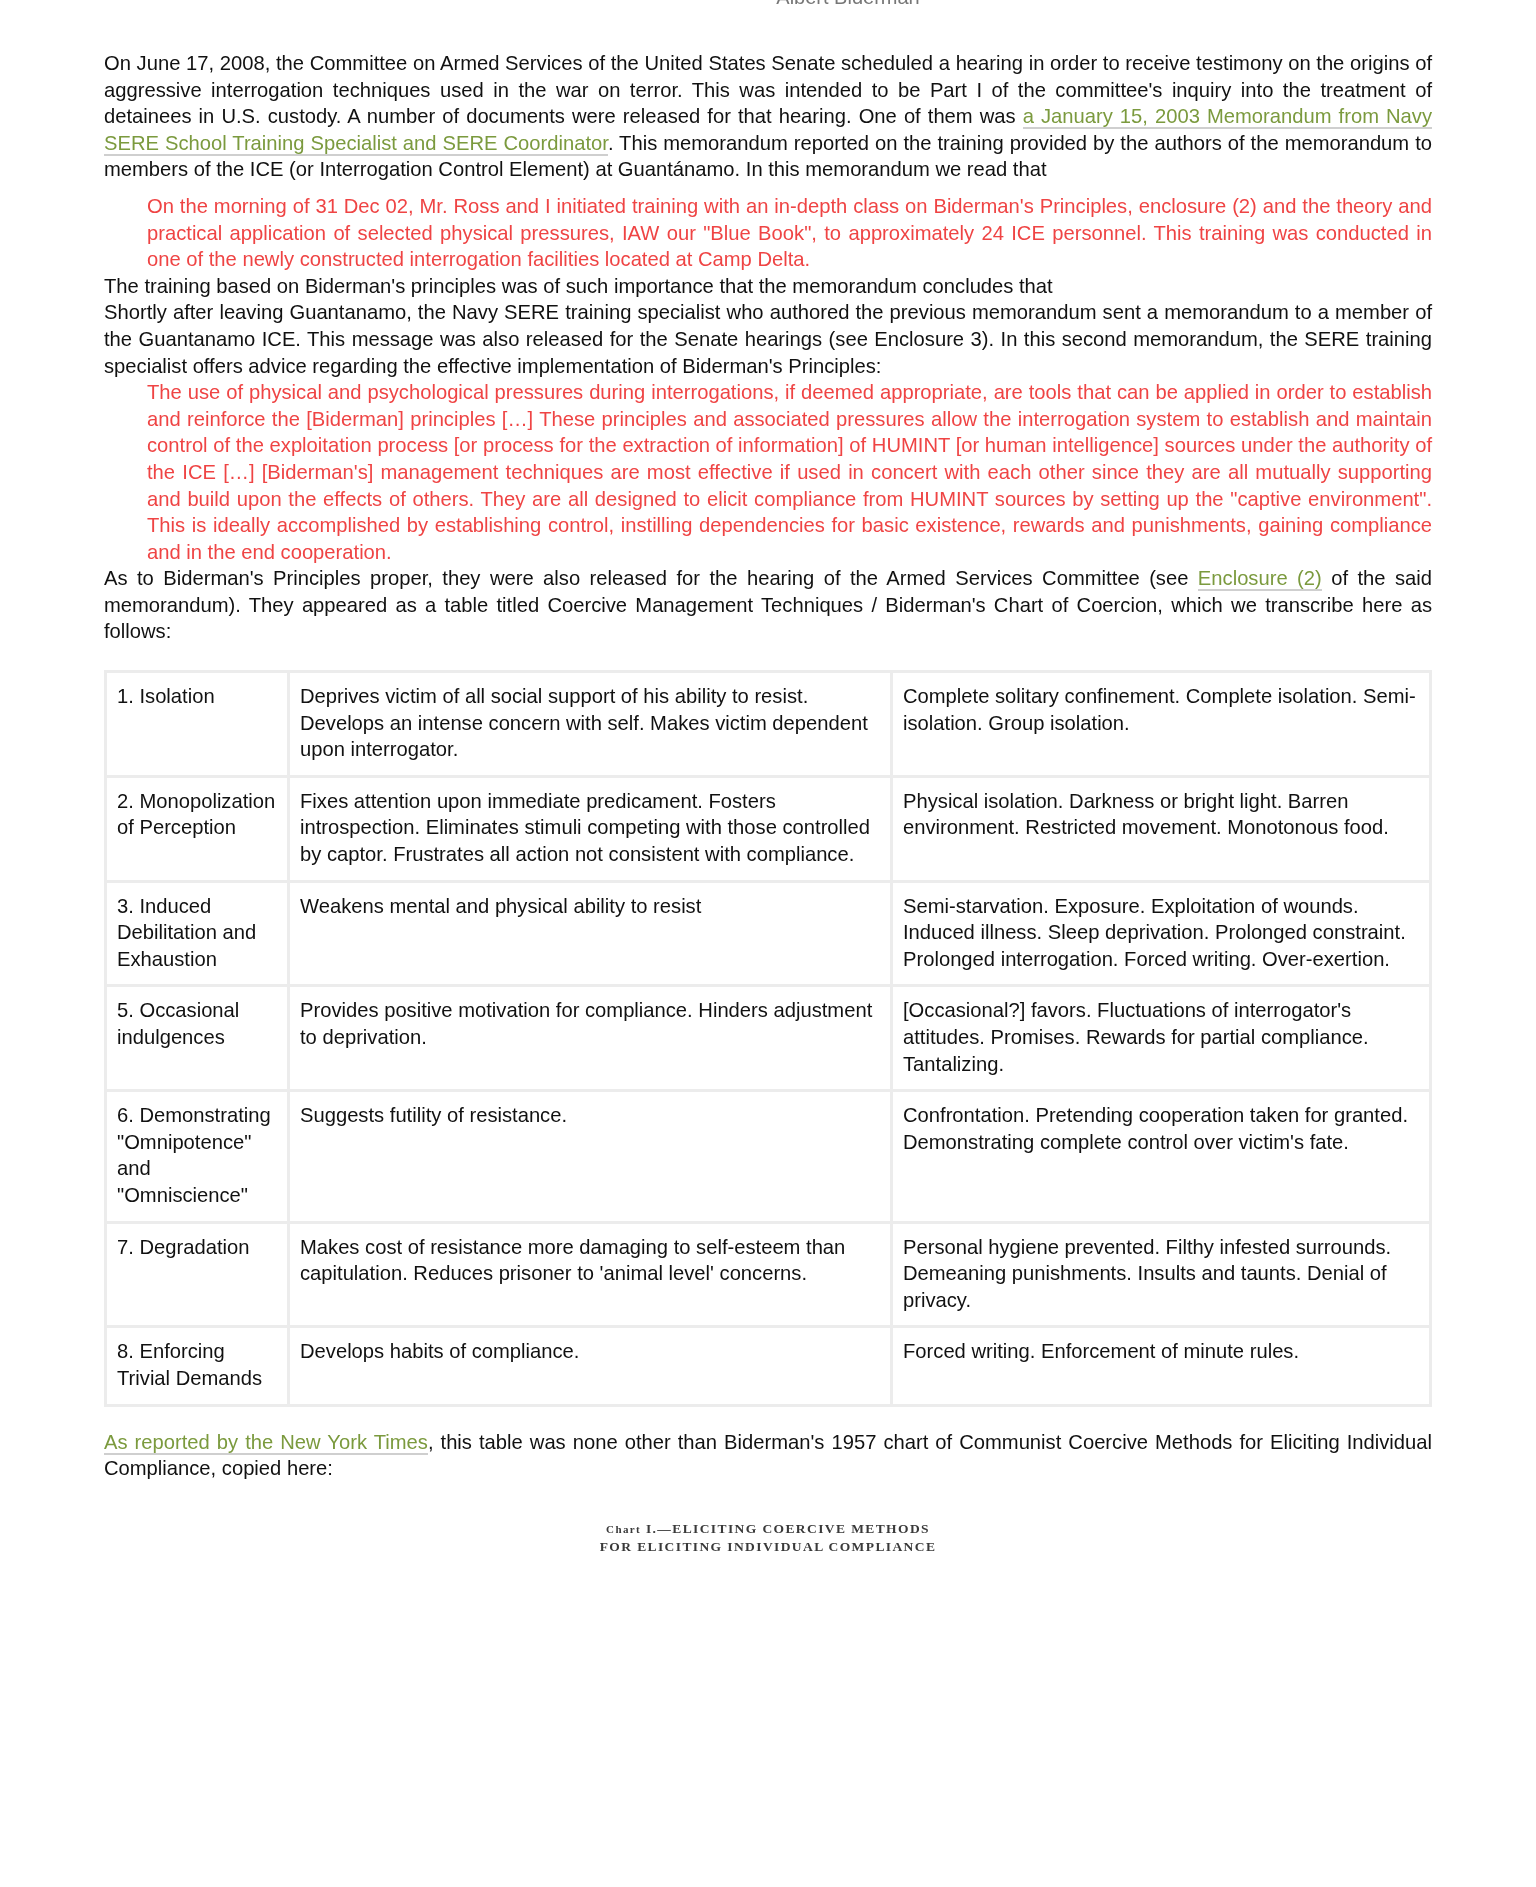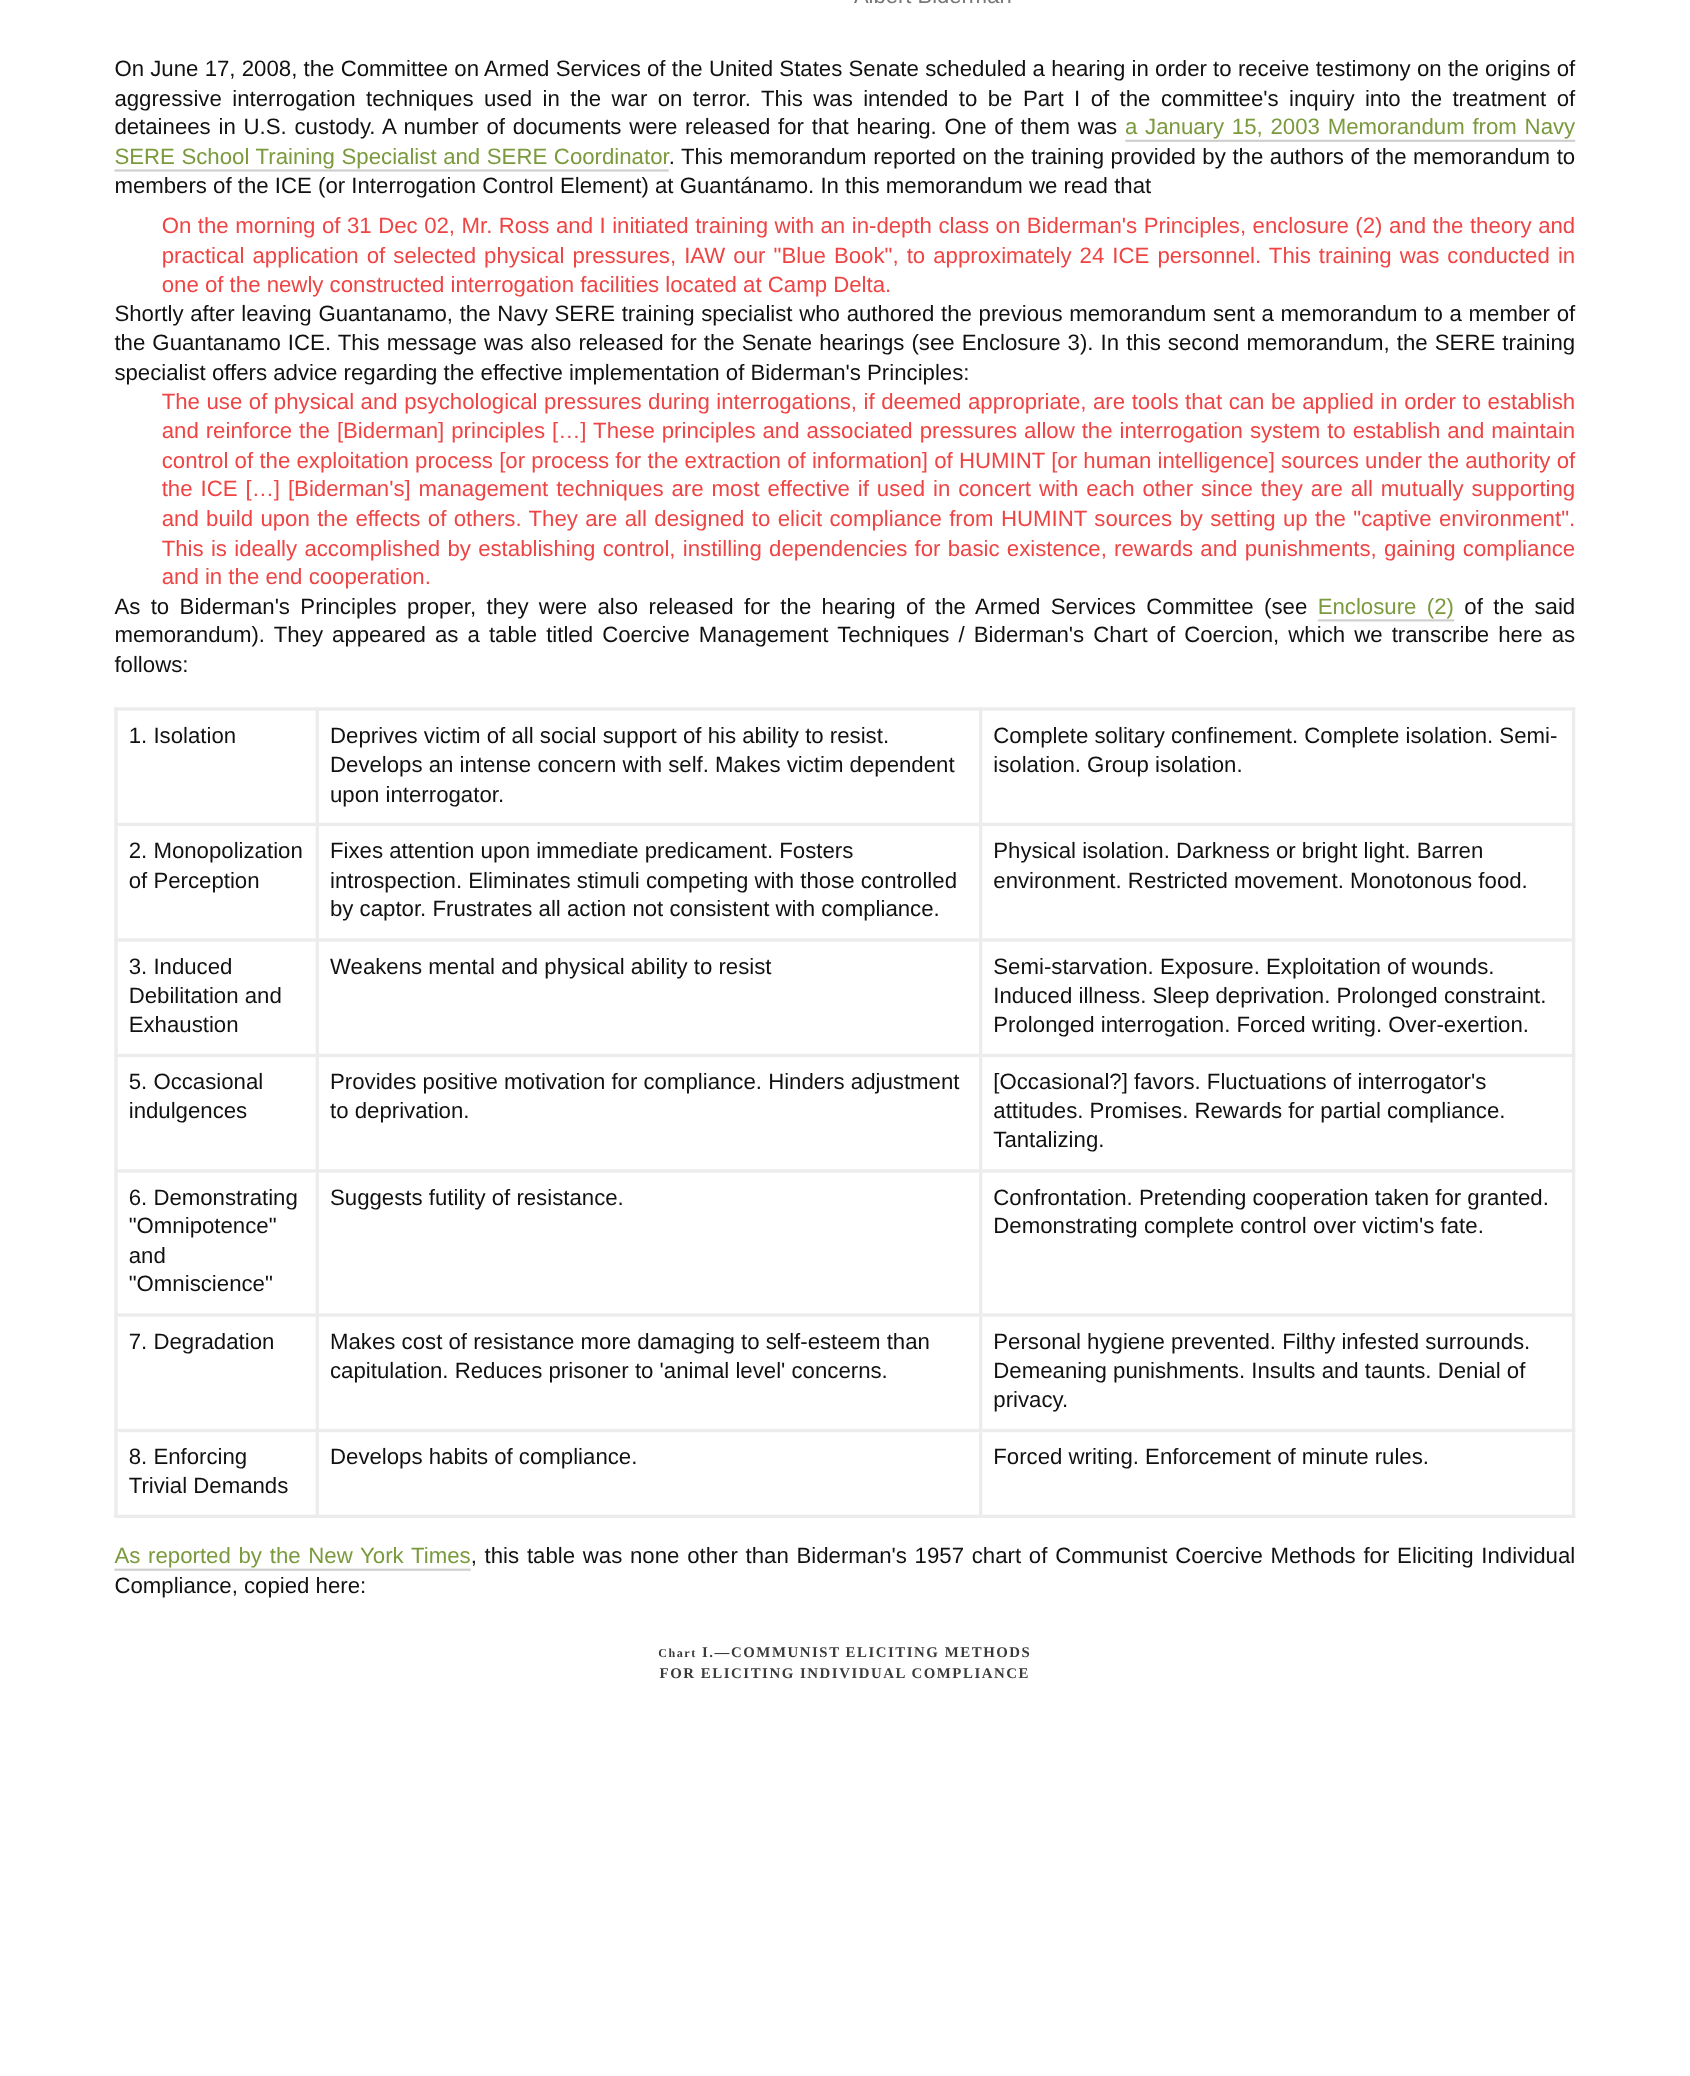--- a/index.html
+++ b/index.html
@@ -48,20 +48,21 @@
 <body>
 
 <div class="caption-top">Albert Biderman</div>
 
 <div class="content">
 
   <p class="p1"><span>On June 17, 2008, the Committee on Armed Services of the United States Senate scheduled a hearing in order to receive testimony on the origins of aggressive interrogation techniques used in the war on terror. This was intended to be Part I of the committee's inquiry into the treatment of detainees in U.S. custody. A number of documents were released for that hearing. One of them was </span><a class="link" href="#">a January 15, 2003 Memorandum from Navy SERE School Training Specialist and SERE Coordinator</a><span>. This memorandum reported on the training provided by the authors of the memorandum to members of the ICE (or Interrogation Control Element) at Guantánamo. In this memorandum we read that</span></p>
 
   <blockquote>On the morning of 31 Dec 02, Mr. Ross and I initiated training with an in-depth class on Biderman's Principles, enclosure (2) and the theory and practical application of selected physical pressures, IAW our "Blue Book", to approximately 24 ICE personnel. This training was conducted in one of the newly constructed interrogation facilities located at Camp Delta.</blockquote>
 
+  <p>The training based on Biderman's principles was of such importance that the memorandum concludes that</p>
 
 
   <p>Shortly after leaving Guantanamo, the Navy SERE training specialist who authored the previous memorandum sent a memorandum to a member of the Guantanamo ICE. This message was also released for the Senate hearings (see Enclosure 3). In this second memorandum, the SERE training specialist offers advice regarding the effective implementation of Biderman's Principles:</p>
 
   <blockquote>The use of physical and psychological pressures during interrogations, if deemed appropriate, are tools that can be applied in order to establish and reinforce the [Biderman] principles […] These principles and associated pressures allow the interrogation system to establish and maintain control of the exploitation process [or process for the extraction of information] of HUMINT [or human intelligence] sources under the authority of the ICE […] [Biderman's] management techniques are most effective if used in concert with each other since they are all mutually supporting and build upon the effects of others. They are all designed to elicit compliance from HUMINT sources by setting up the "captive environment". This is ideally accomplished by establishing control, instilling dependencies for basic existence, rewards and punishments, gaining compliance and in the end cooperation.</blockquote>
 
   <p><span>As to Biderman's Principles proper, they were also released for the hearing of the Armed Services Committee (see </span><a class="link" href="#">Enclosure (2)</a><span> of the said memorandum). They appeared as a table titled Coercive Management Techniques / Biderman's Chart of Coercion, which we transcribe here as follows:</span></p>
 
   <table class="chart">
     <tbody>
@@ -99,17 +100,17 @@
         <td class="c1">8. Enforcing Trivial Demands</td>
         <td class="c2">Develops habits of compliance.</td>
         <td class="c3">Forced writing. Enforcement of minute rules.</td>
       </tr>
     </tbody>
   </table>
 
   <p class="after"><a class="link" href="#">As reported by the New York Times</a><span>, this table was none other than Biderman's 1957 chart of Communist Coercive Methods for Eliciting Individual Compliance, copied here:</span></p>
 
   <div class="chart-image">
-    <div><span class="sc">Chart</span><span> I.—COMMUNIST ELICITING METHODS</span></div>
+    <div><span class="sc">Chart</span><span> I.—ELICITING COERCIVE METHODS</span></div>
     <div>FOR ELICITING INDIVIDUAL COMPLIANCE</div>
   </div>
 
 </div>
 
 </body></html>

